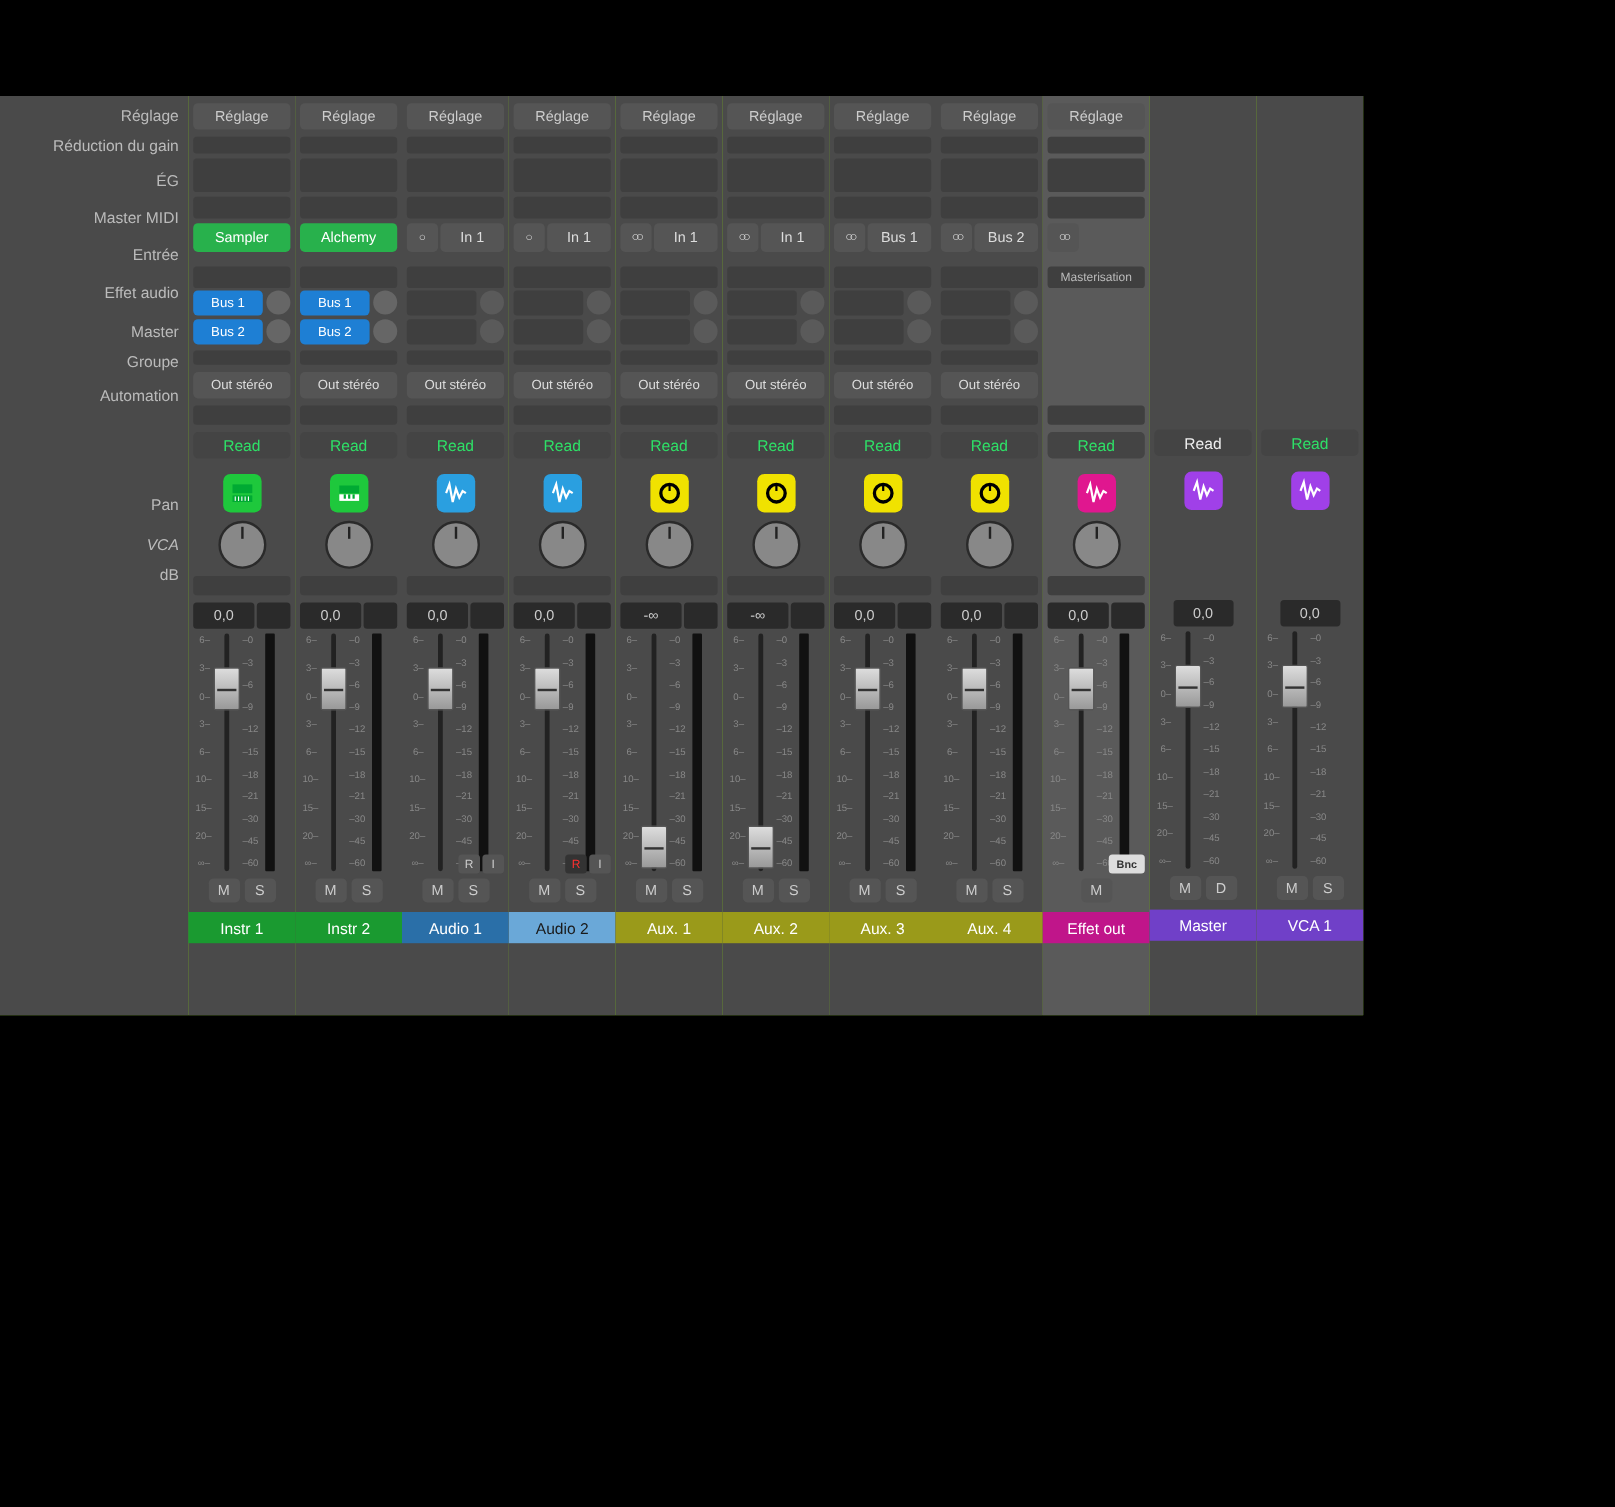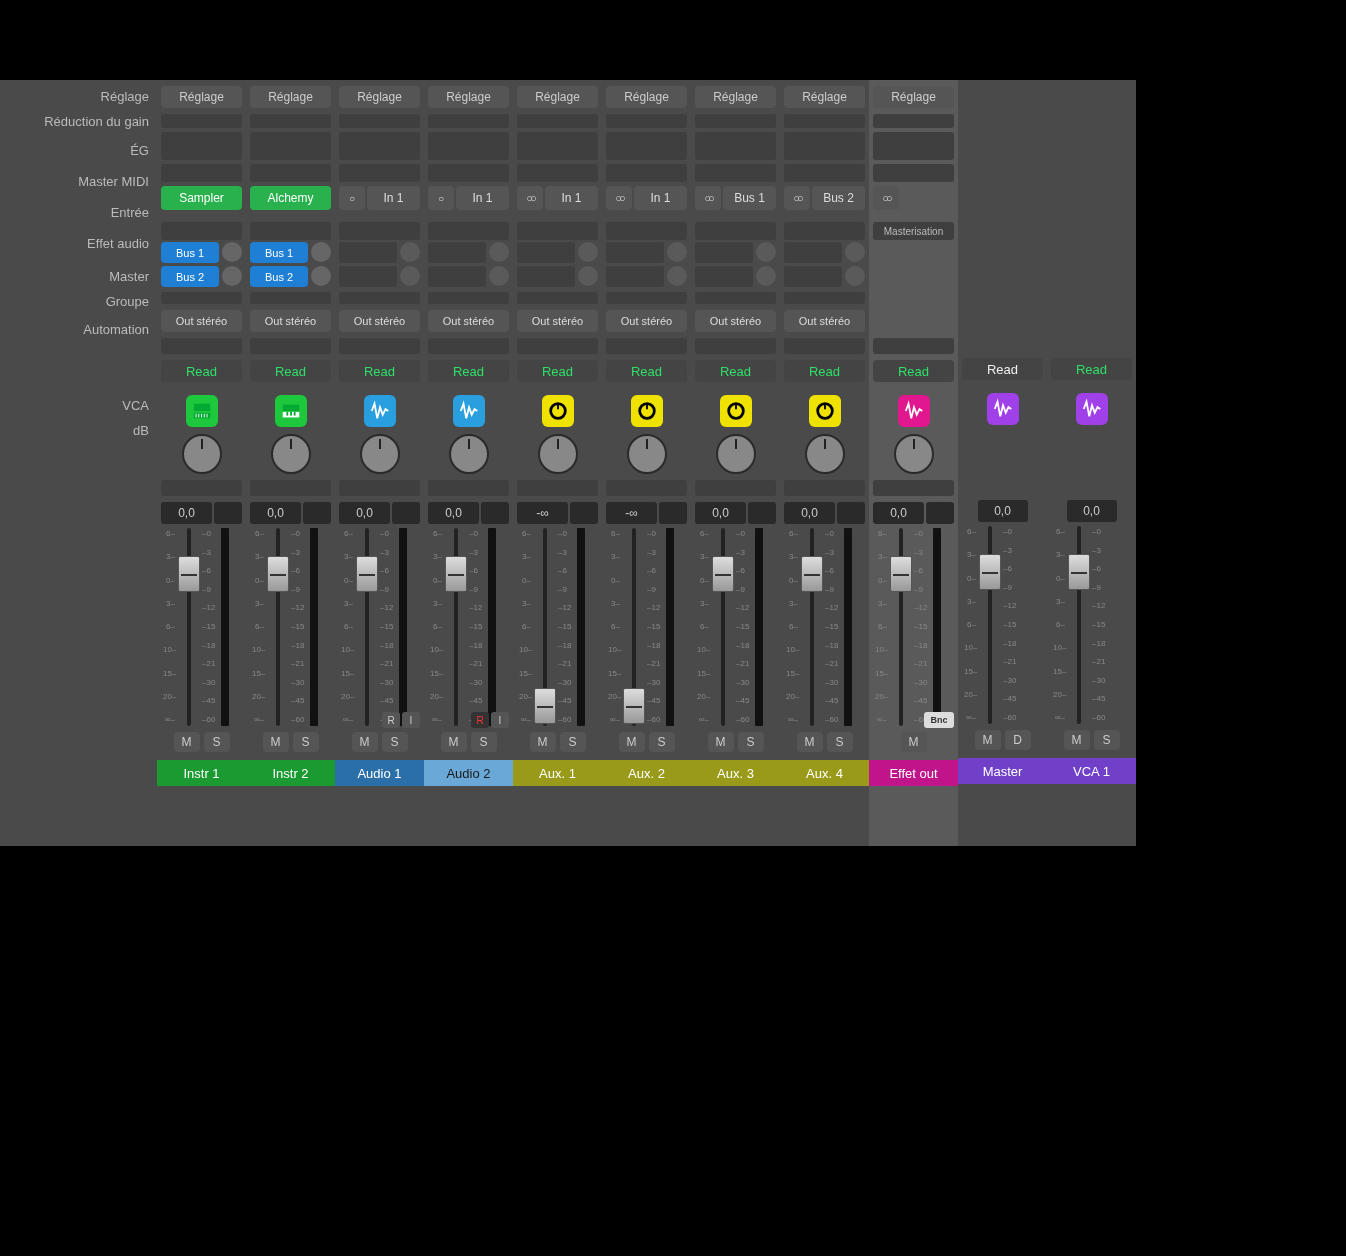--- a/index.html
+++ b/index.html
@@ -12,21 +12,21 @@
 .row-label.eq { height: 36px; }
 .row-label.midi { height: 26px; }
 .row-label.input { height: 36px; }
 .row-label.audio { height: 26px; }
 .row-label.sends { height: 66px; align-items: flex-start; padding-top: 18px; }
 .row-label.output { height: 34px; padding-top: 6px; }
 .row-label.group { height: 22px; }
 .row-label.auto { height: 34px; }
 .row-label.icon { height: 48px; }
 .row-label.pan { height: 48px; padding-top: 4px; }
-.row-label.vca { height: 22px; }
+.row-label.vca { height: 22px; font-style: italic; }
 .row-label.db { height: 28px; }
 
 .channels { display: flex; }
 .strip { width: 89px; display: flex; flex-direction: column; background: #4a4a4a; position: relative; }
 .strip.stereo { background: #5a5a5a; }
 .slot { height: 28px; margin: 2px 4px 0; }
 .btn-reglage { height: 22px; margin-top: 4px; background: #555; border: none; border-radius: 4px; color: #ccc; font-size: 12px; width: 100%; }
 .gain-slot { height: 14px; margin: 4px 4px 0; background: #3f3f3f; border-radius: 3px; }
 .eq-slot { height: 28px; margin: 4px 4px 0; background: #3f3f3f; border-radius: 3px; }
 .midi-slot { height: 18px; margin: 4px 4px 0; background: #3f3f3f; border-radius: 3px; }
@@ -99,20 +99,21 @@
     <div class="row-label reglage">Réglage</div>
     <div class="row-label gain">Réduction du gain</div>
     <div class="row-label eq">ÉG</div>
     <div class="row-label midi">Master MIDI</div>
     <div class="row-label input">Entrée</div>
     <div class="row-label audio">Effet audio</div>
     <div class="row-label output">Master</div>
     <div class="row-label group">Groupe</div>
     <div class="row-label auto">Automation</div>
     <div class="row-label icon"></div>
+    <div class="row-label pan">Pan</div>
     <div class="row-label vca">VCA</div>
     <div class="row-label db">dB</div>
   </div>
 
   <div class="channels" id="channels">
       <div class="strip">
         <div class="slot"><button class="btn-reglage">Réglage</button></div>
         <div class="gain-slot" style="height: 14px;"></div>
         <div class="eq-slot" style="height: 28px;"></div>
         <div class="midi-slot" style="height: 18px;"></div>

